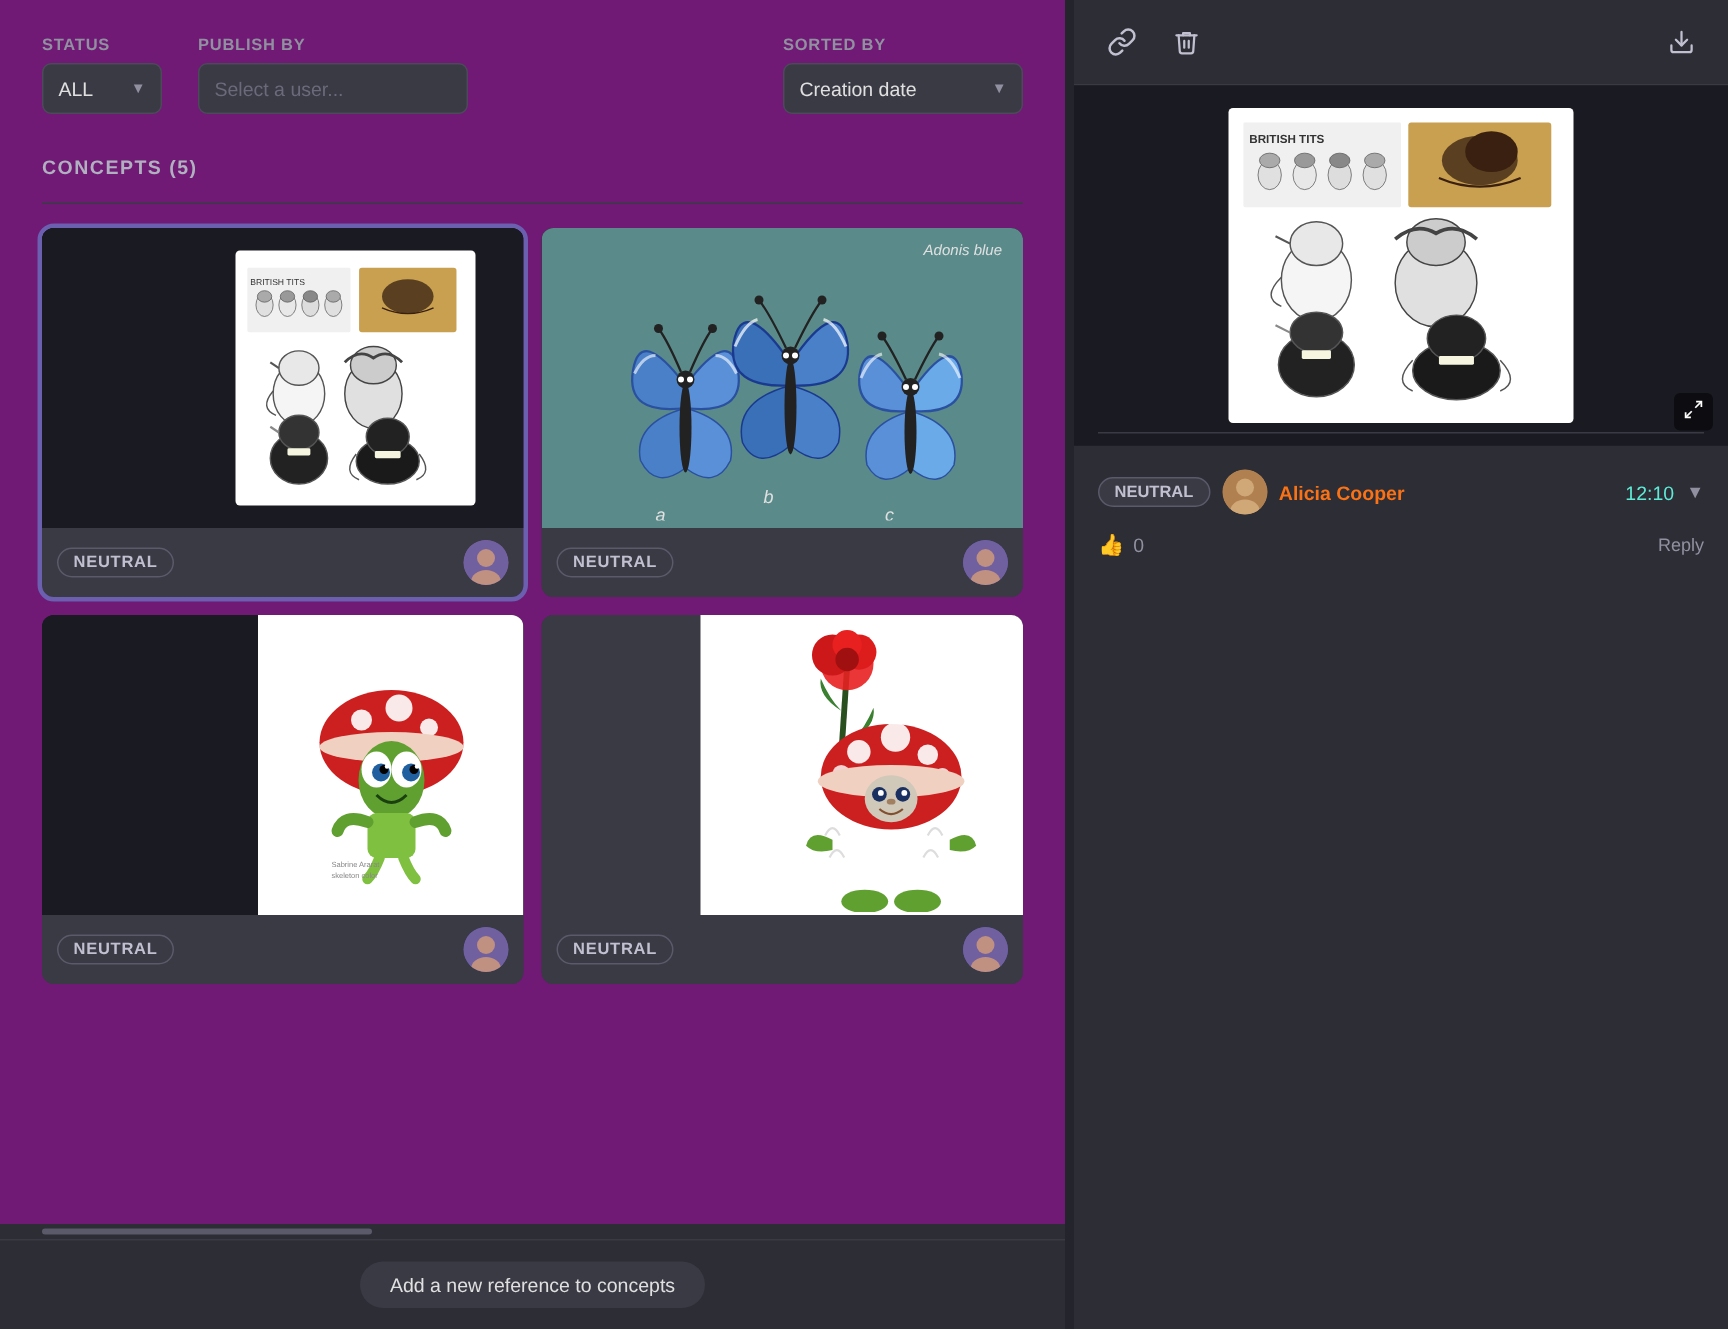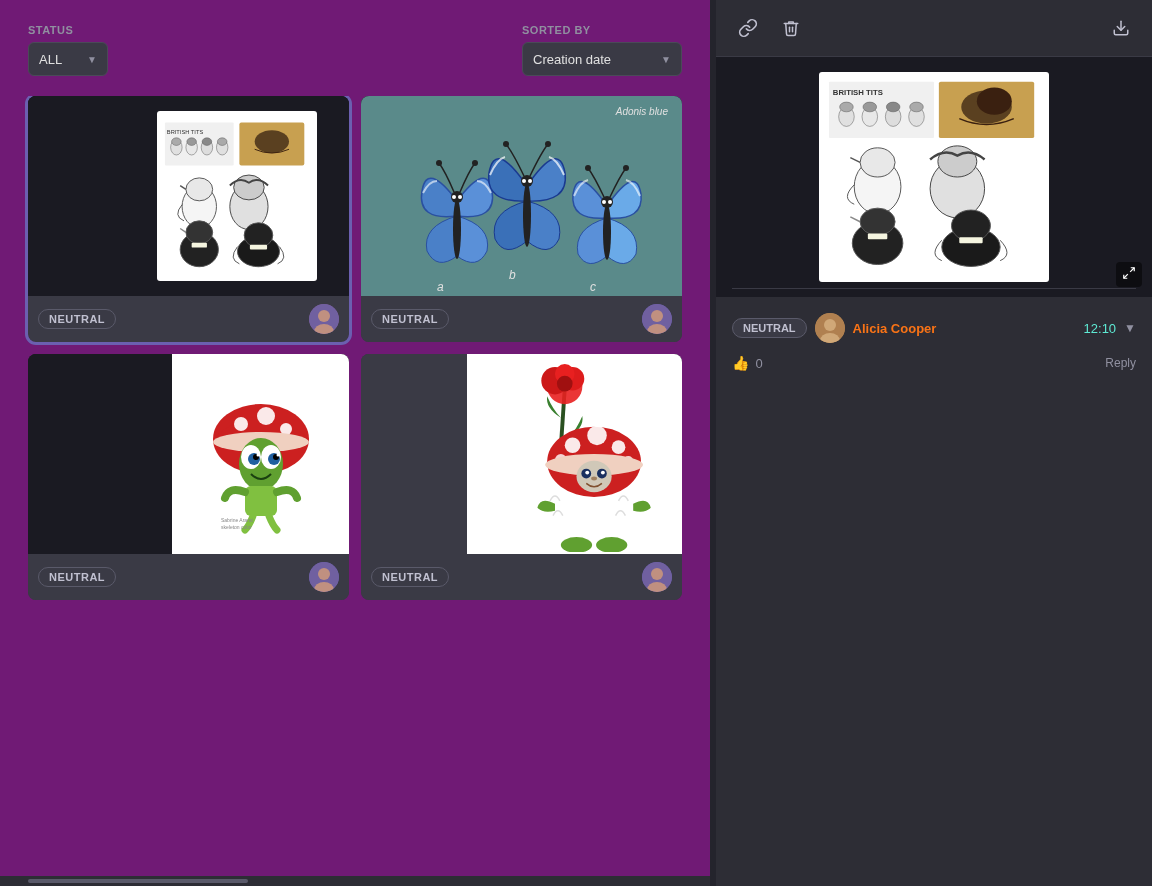--- a/index.html
+++ b/index.html
@@ -429,32 +429,39 @@
   <div class="filters-bar">
 
     <div class="filter-group">
       <span class="filter-label">STATUS</span>
       <button class="filter-select-btn">
         <span>ALL</span>
         <span class="chevron">▼</span>
       </button>
     </div>
 
+    <div class="filter-group">
+      <span class="filter-label">PUBLISH BY</span>
+      <button class="filter-select-btn wide">
+        <span style="color:#6a6a7a;">Select a user...</span>
+      </button>
+    </div>
 
     <div class="filter-group sorted-by-group">
       <span class="filter-label">SORTED BY</span>
       <button class="filter-select-btn" style="min-width:160px;">
         <span>Creation date</span>
         <span class="chevron">▼</span>
       </button>
     </div>
 
   </div>
 
   <div class="concepts-section">
+    <div class="concepts-header">CONCEPTS (5)</div>
 
     <div class="concepts-grid">
 
       <div class="concept-card selected">
         <div class="concept-card-image">
           <div class="bird-concept-bg">
 
             <div style="position:absolute;left:0;top:0;width:42%;height:100%;background:#1a1a22;"></div>
 
             <div class="bird-white-card">
@@ -724,20 +731,23 @@
         </div>
       </div>
 
     </div>
   </div>
 
   <div class="scroll-thumb-area">
     <div class="scroll-thumb"></div>
   </div>
 
+  <div class="add-reference-bar">
+    <button class="add-reference-btn">Add a new reference to concepts</button>
+  </div>
 
 </div>
 
 <div class="divider"></div>
 
 <div class="right-panel">
 
   <div class="right-toolbar">
     <div class="toolbar-left">
       <button class="toolbar-icon-btn">

